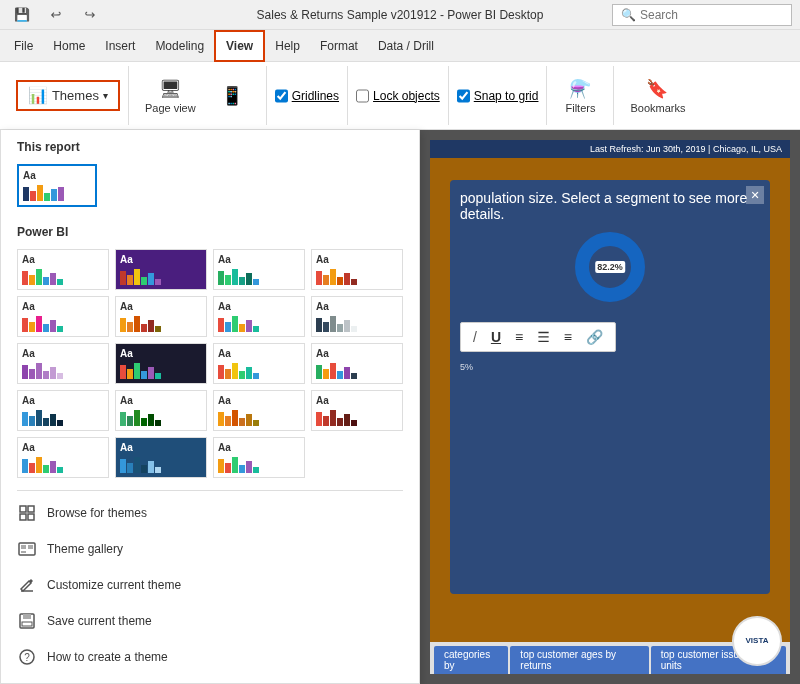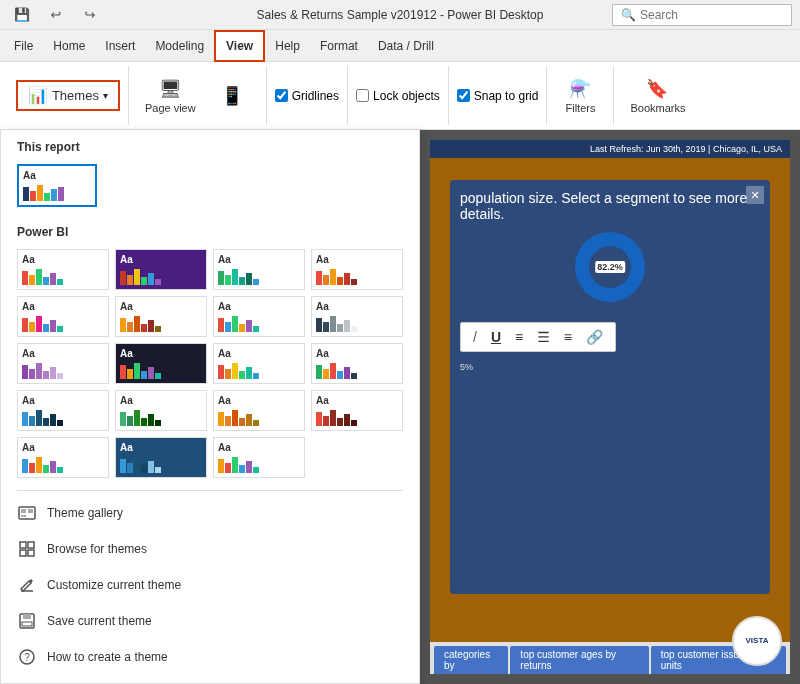--- a/index.html
+++ b/index.html
@@ -83,21 +83,21 @@
       padding: 4px 8px;
       cursor: pointer;
       font-size: 11px;
       color: #333;
       gap: 2px;
       min-width: 50px;
     }
     .ribbon-btn .btn-icon { font-size: 18px; }
 
     .checkbox-item {
-      display: flex; align-items: center; gap: 4px; cursor: pointer; font-size: 12px;
+      display: flex; gap: 4px; cursor: pointer; font-size: 12px; text-decoration: underline;
     }
     .checkbox-item input { accent-color: #0078d4; }
 
     
     .main-area {
       display: flex;
       height: calc(684px - 30px - 32px - 68px);
     }
 
     
@@ -590,39 +590,39 @@
           <div class="bar" style="height:6px;background:#1abc9c;"></div>
         </div>
       </div>
     </div>
 
     <div class="dropdown-divider"></div>
 
     <div class="dropdown-action">
       <span class="action-icon">
         <svg width="18" height="18" viewBox="0 0 18 18">
+          <rect x="2" y="2" width="6" height="6" fill="none" stroke="#555" stroke-width="1.5"></rect>
+          <rect x="10" y="2" width="6" height="6" fill="none" stroke="#555" stroke-width="1.5"></rect>
+          <rect x="2" y="10" width="6" height="6" fill="none" stroke="#555" stroke-width="1.5"></rect>
+          <rect x="10" y="10" width="6" height="6" fill="none" stroke="#555" stroke-width="1.5"></rect>
+        </svg>
+      </span>
+      <span>Browse for themes</span>
+    </div>
+
+    <div class="dropdown-action">
+      <span class="action-icon">
+        <svg width="18" height="18" viewBox="0 0 18 18">
           <rect x="1" y="3" width="16" height="12" rx="1" fill="none" stroke="#555" stroke-width="1.5"></rect>
           <rect x="3" y="5" width="5" height="4" fill="#aaa"></rect>
           <rect x="10" y="5" width="5" height="4" fill="#aaa"></rect>
           <rect x="3" y="11" width="5" height="2" fill="#aaa"></rect>
         </svg>
       </span>
       <span>Theme gallery</span>
-    </div>
-
-    <div class="dropdown-action">
-      <span class="action-icon">
-        <svg width="18" height="18" viewBox="0 0 18 18">
-          <rect x="2" y="2" width="6" height="6" fill="none" stroke="#555" stroke-width="1.5"></rect>
-          <rect x="10" y="2" width="6" height="6" fill="none" stroke="#555" stroke-width="1.5"></rect>
-          <rect x="2" y="10" width="6" height="6" fill="none" stroke="#555" stroke-width="1.5"></rect>
-          <rect x="10" y="10" width="6" height="6" fill="none" stroke="#555" stroke-width="1.5"></rect>
-        </svg>
-      </span>
-      <span>Browse for themes</span>
     </div>
 
     <div class="dropdown-action">
       <span class="action-icon">
         <svg width="18" height="18" viewBox="0 0 18 18">
           <path d="M3 13l8-8 2 2-8 8z" fill="none" stroke="#555" stroke-width="1.5"></path>
           <path d="M11 5l2-2 2 2-2 2z" fill="#555"></path>
           <line x1="3" y1="15" x2="15" y2="15" stroke="#555" stroke-width="1.5"></line>
         </svg>
       </span>

